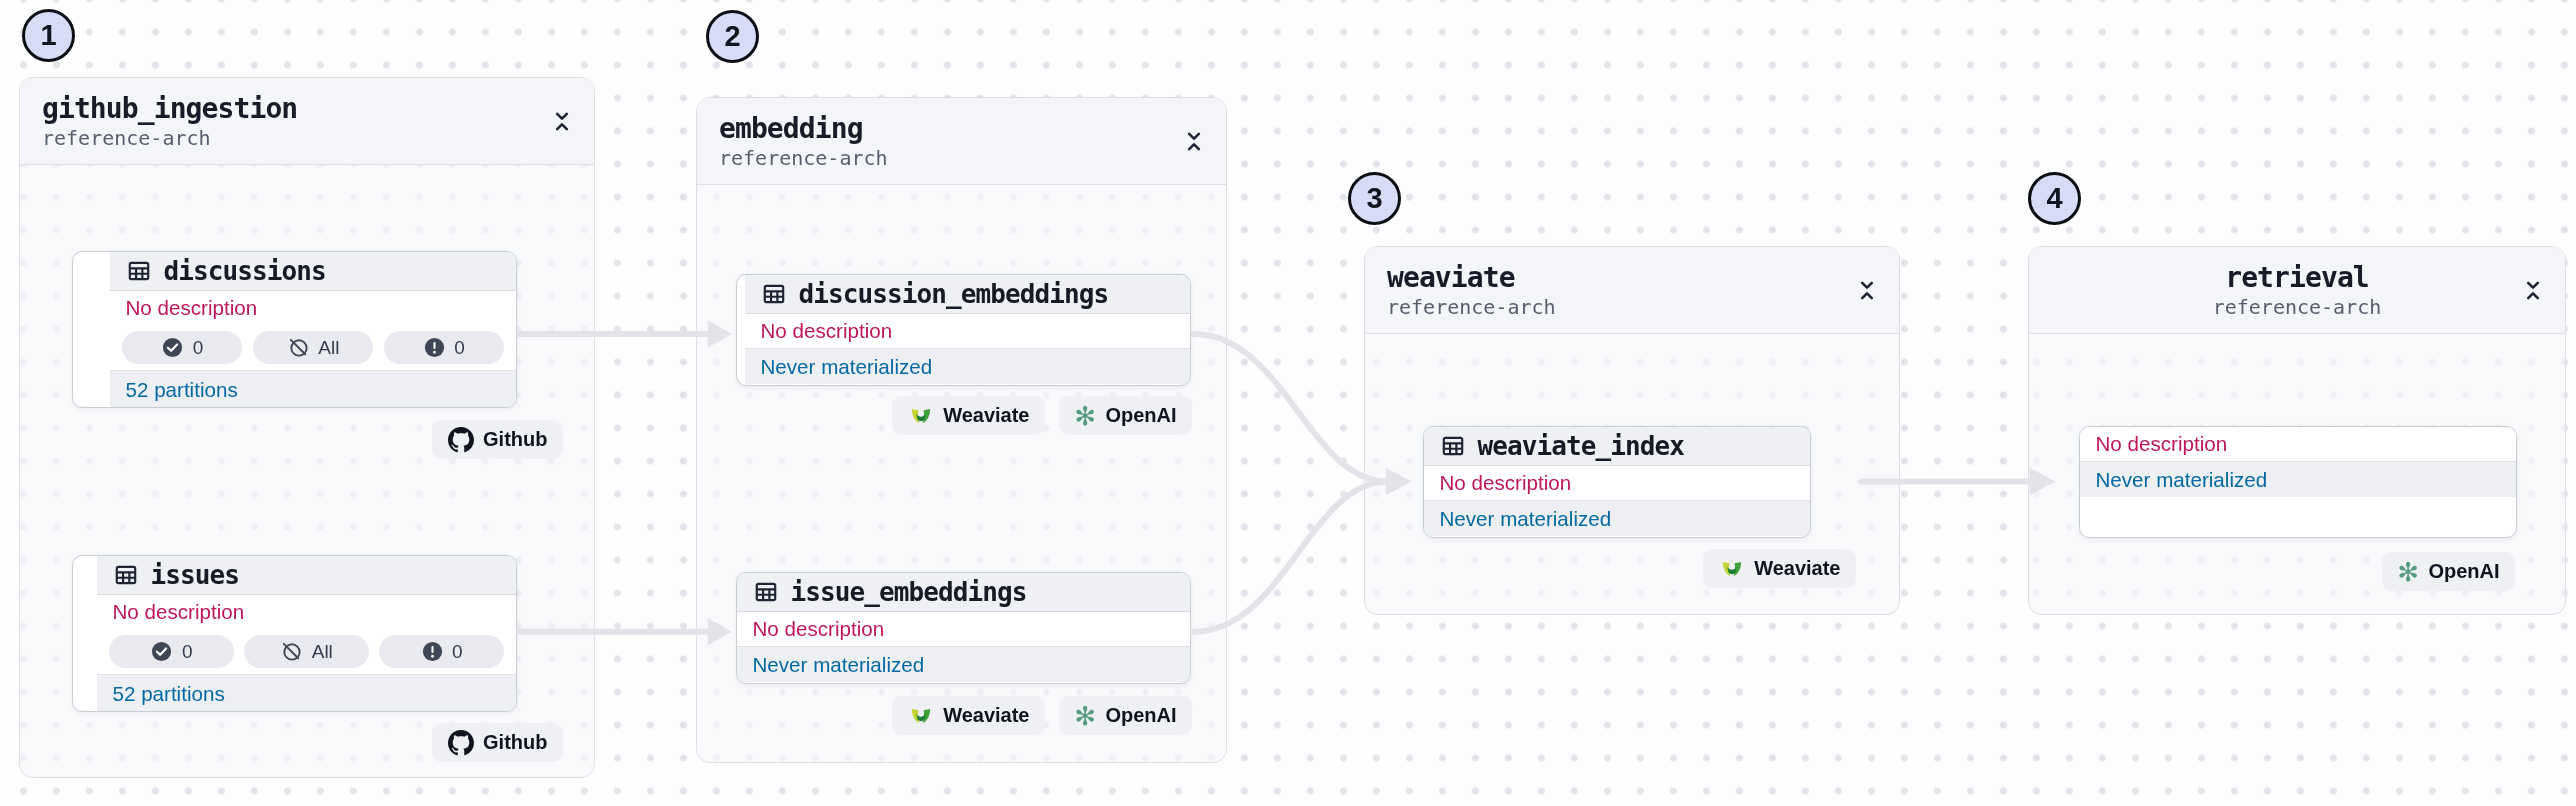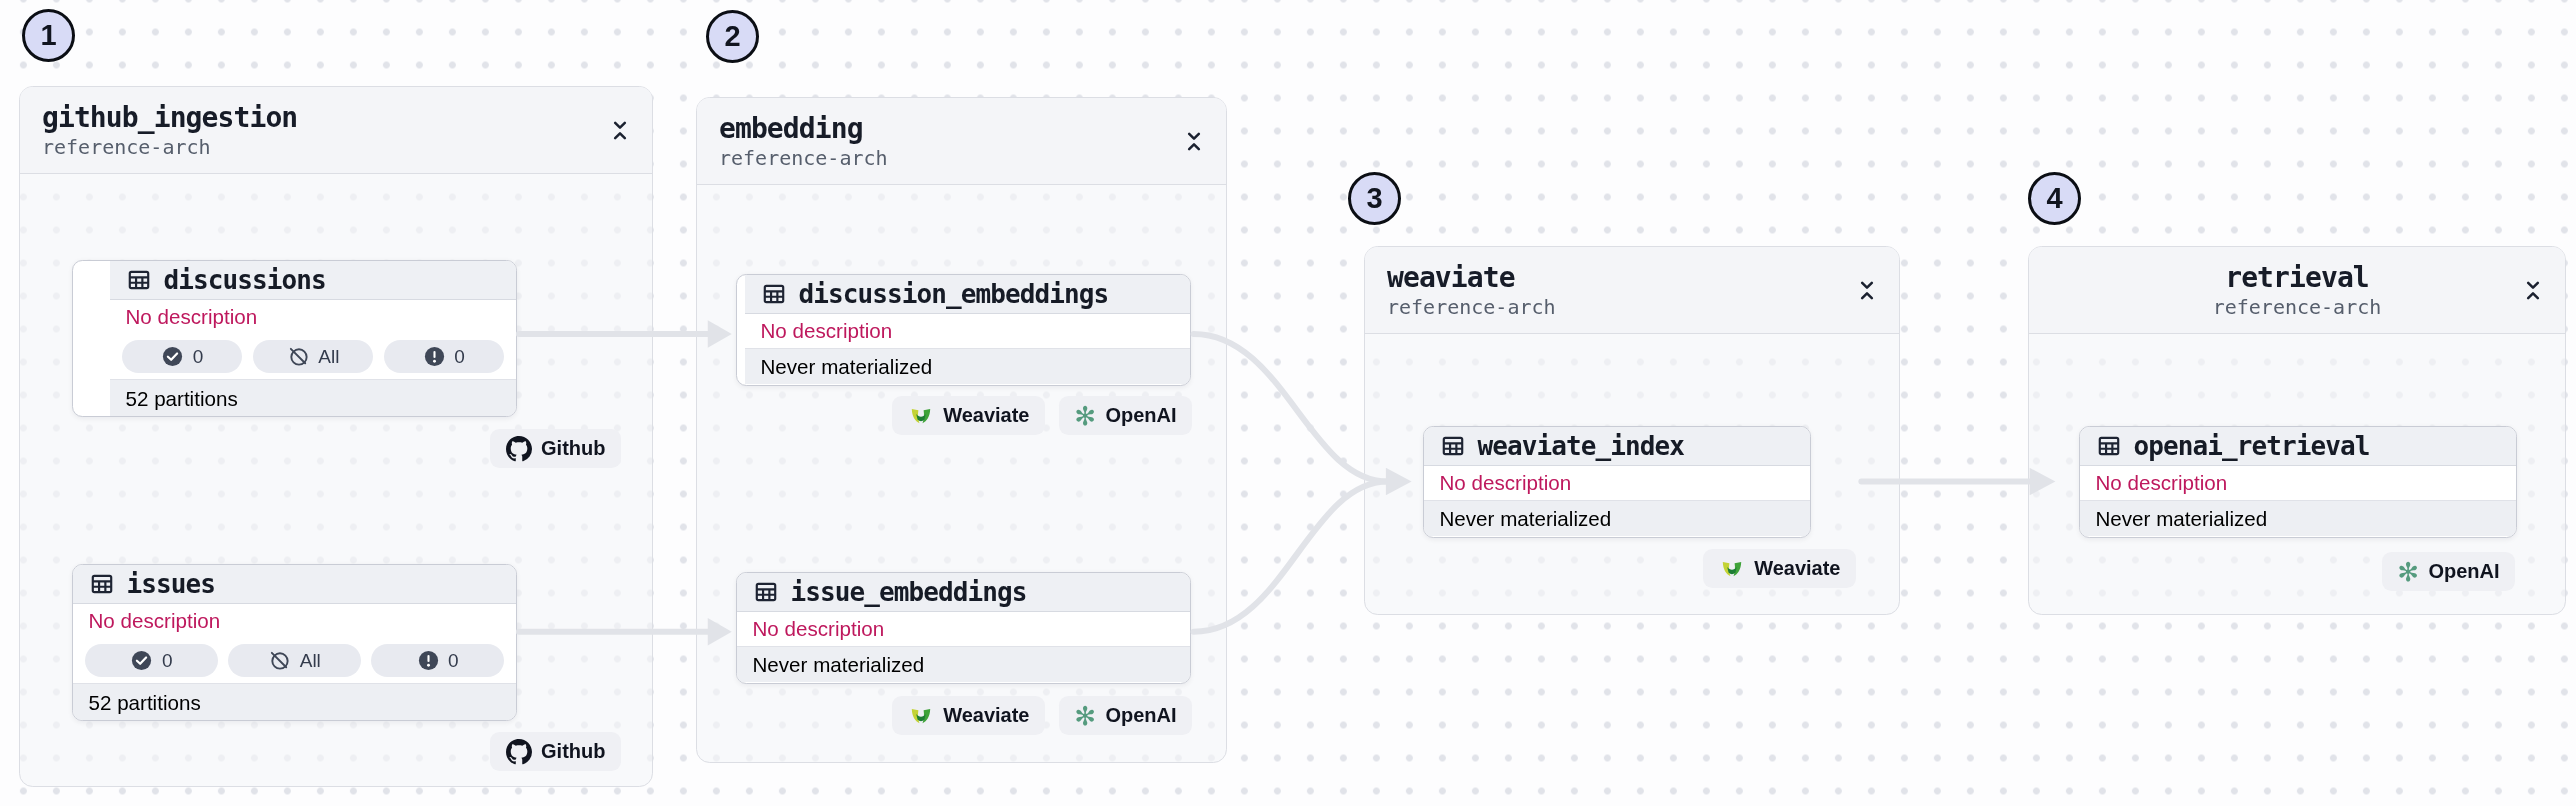--- a/index.html
+++ b/index.html
@@ -87,21 +87,21 @@
   }
   .asset-desc {
     display: flex; align-items: center;
     padding: 0 15.5px;
     font-size: 20.6px; color: #be185d;
     background: #ffffff;
   }
   .asset-footer {
     display: flex; align-items: center;
     padding: 0 15.5px;
-    font-size: 20.6px; color: #000000;
+    font-size: 20.6px; color: #0369a1;
     background: #edeff3;
     border-top: 1.7px solid #e0e2e8;
   }
   .h40 { height: 34px; } .h42 { height: 36px; } .h45 { height: 39px; }
 
   .pill-row {
     display: flex; gap: 10.3px;
     padding: 6px 12px 6px 12px;
     background: #ffffff;
     height: 45px;
@@ -168,21 +168,21 @@
   <div class="step-circle" style="left:706px;top:10.3px;">
       <span>2</span>
     </div>
   <div class="step-circle" style="left:1348px;top:172px;">
       <span>3</span>
     </div>
   <div class="step-circle" style="left:2028px;top:172px;">
       <span>4</span>
     </div>
 
-  <div class="group" style="left:19px;top:86px;width:634px;height:701px;">
+  <div class="group" style="left:19px;top:77px;width:576px;height:701px;">
     <div class="group-header">
       <div class="group-title">github_ingestion</div>
       <div class="group-subtitle">reference-arch</div>
       <button class="collapse-btn">
           <span class="icon">
     <svg width="24" height="29" viewBox="0 0 24 30" fill="none" stroke="#1b2130" stroke-width="2.6" stroke-linecap="round" stroke-linejoin="round">
       <path d="M7 7 L12 12 L17 7"></path>
       <path d="M7 23 L12 18 L17 23"></path>
     </svg>
   </span>
@@ -239,21 +239,21 @@
       <div class="tag-badge">
         <span class="icon">
     <svg width="26" height="26" viewBox="0 0 16 16" fill="#10141f">
       <path d="M8 0C3.58 0 0 3.58 0 8c0 3.54 2.29 6.53 5.47 7.59.4.07.55-.17.55-.38 0-.19-.01-.82-.01-1.49-2.01.37-2.53-.49-2.69-.94-.09-.23-.48-.94-.82-1.13-.28-.15-.68-.52-.01-.53.63-.01 1.08.58 1.23.82.72 1.21 1.87.87 2.33.66.07-.52.28-.87.51-1.07-1.78-.2-3.64-.89-3.64-3.95 0-.87.31-1.59.82-2.15-.08-.2-.36-1.02.08-2.12 0 0 .67-.21 2.2.82.64-.18 1.32-.27 2-.27s1.36.09 2 .27c1.53-1.04 2.2-.82 2.2-.82.44 1.1.16 1.92.08 2.12.51.56.82 1.27.82 2.15 0 3.07-1.87 3.75-3.65 3.95.29.25.54.73.54 1.48 0 1.07-.01 1.93-.01 2.2 0 .21.15.46.55.38A8.01 8.01 0 0 0 16 8c0-4.42-3.58-8-8-8z"></path>
     </svg>
   </span>
         <span>Github</span>
       </div>
     </div>
 
-    <div class="asset-node" style="left:52px;top:477px;width:445px;height:157px;">
+    <div class="asset-node" style="left:52px;top:477px;width:445px;height:157px;padding-left:24px;">
       <div class="asset-header">
         <span class="icon">
     <svg width="26" height="26" viewBox="0 0 24 24" fill="none" stroke="#1e2433" stroke-width="2">
       <rect x="3.5" y="4.5" width="17" height="15" rx="1.5"></rect>
       <line x1="3.5" y1="9.5" x2="20.5" y2="9.5"></line>
       <line x1="3.5" y1="14.5" x2="20.5" y2="14.5"></line>
       <line x1="9.3" y1="9.5" x2="9.3" y2="19.5"></line>
       <line x1="15.1" y1="9.5" x2="15.1" y2="19.5"></line>
     </svg>
   </span>
@@ -441,32 +441,20 @@
           <span class="icon">
     <svg width="24" height="29" viewBox="0 0 24 30" fill="none" stroke="#1b2130" stroke-width="2.6" stroke-linecap="round" stroke-linejoin="round">
       <path d="M7 7 L12 12 L17 7"></path>
       <path d="M7 23 L12 18 L17 23"></path>
     </svg>
   </span>
         </button>
     </div>
 
     <div class="asset-node" style="left:50px;top:179px;width:438px;height:112px;">
-      <div class="asset-header">
-        <span class="icon">
-    <svg width="26" height="26" viewBox="0 0 24 24" fill="none" stroke="#1e2433" stroke-width="2">
-      <rect x="3.5" y="4.5" width="17" height="15" rx="1.5"></rect>
-      <line x1="3.5" y1="9.5" x2="20.5" y2="9.5"></line>
-      <line x1="3.5" y1="14.5" x2="20.5" y2="14.5"></line>
-      <line x1="9.3" y1="9.5" x2="9.3" y2="19.5"></line>
-      <line x1="15.1" y1="9.5" x2="15.1" y2="19.5"></line>
-    </svg>
-  </span>
-        <span class="asset-name">openai_retrieval</span>
-      </div>
       <div class="asset-desc h40">No description</div>
       <div class="asset-footer h42">Never materialized</div>
     </div>
     <div class="tag-row" style="right:50px;top:305px;">
       <div class="tag-badge">
         <span class="icon">
     <span style="font-size:26px;line-height:26px;color:#559b7e;font-family:'DejaVu Sans',sans-serif;">✻</span>
   </span>
         <span>OpenAI</span>
       </div>

